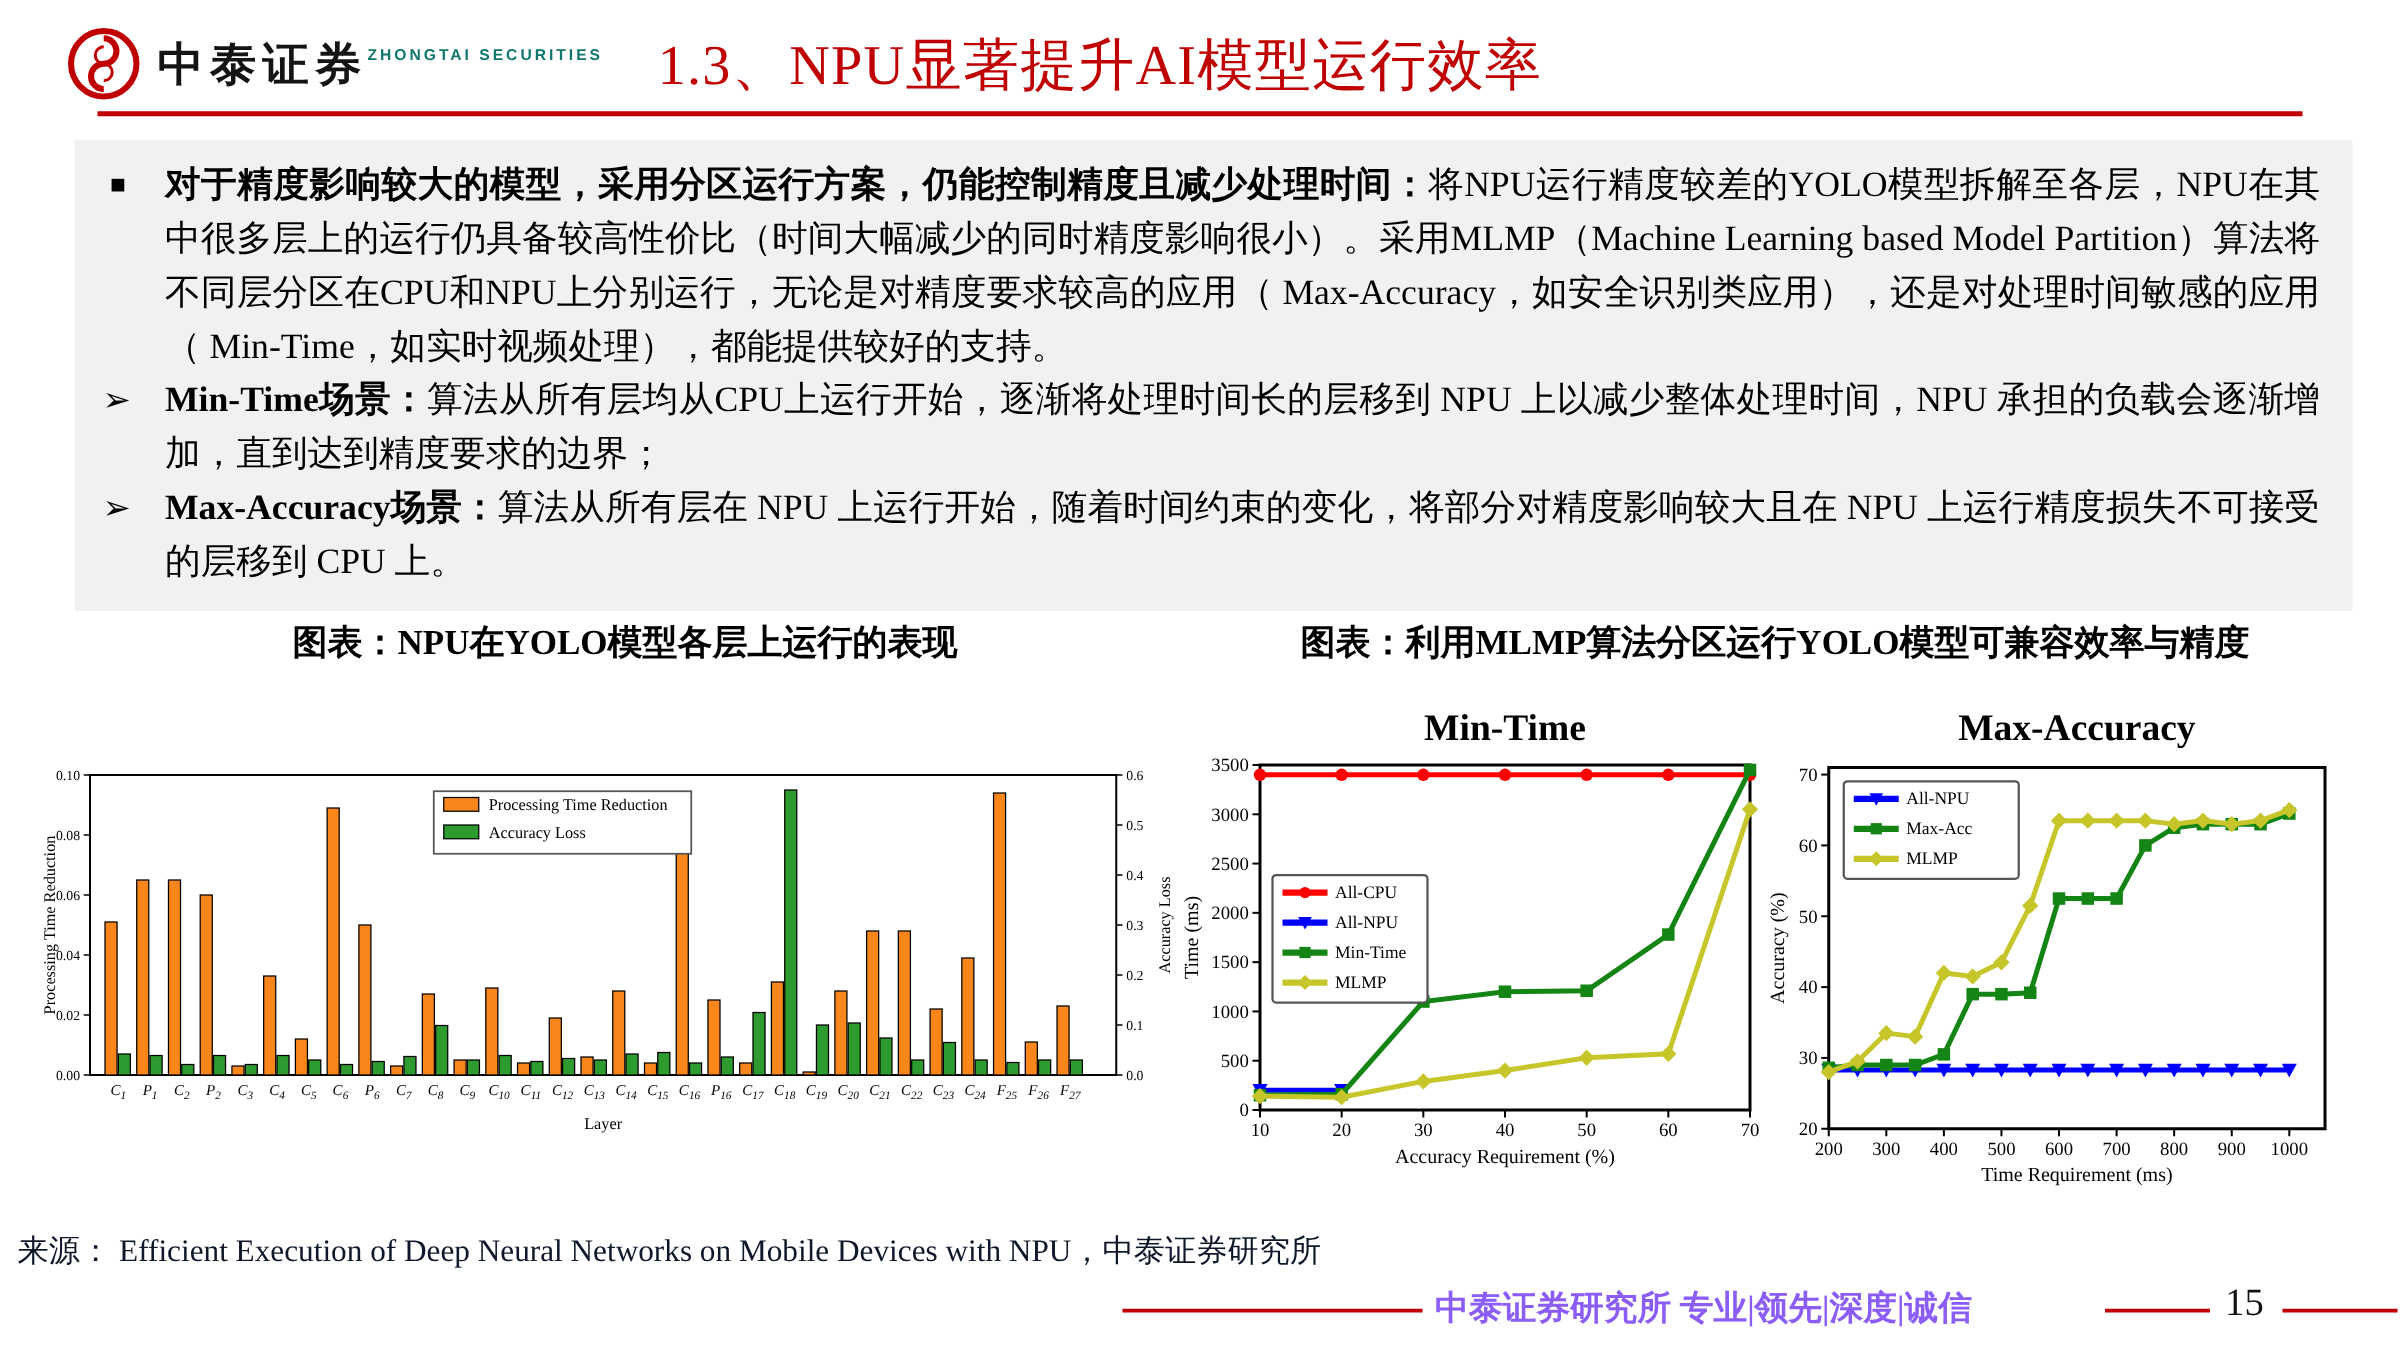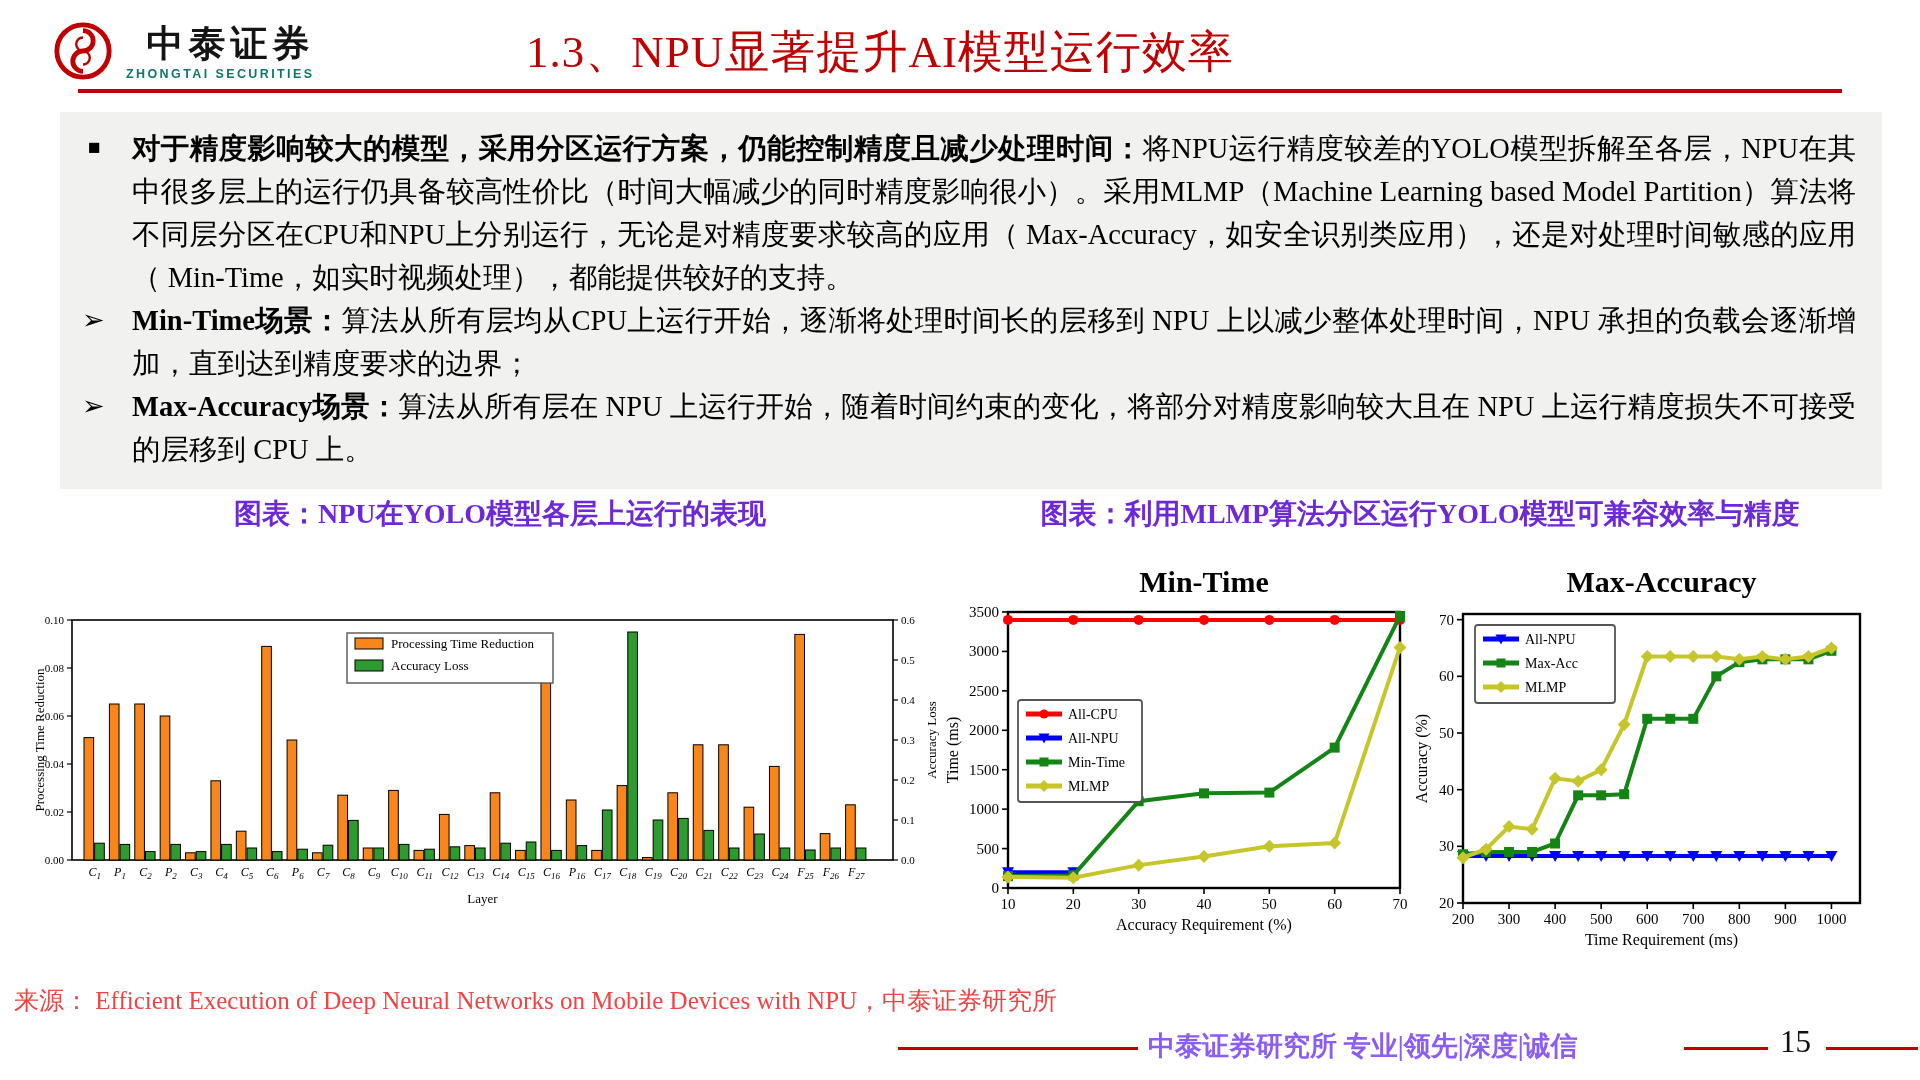--- a/index.html
+++ b/index.html
@@ -2,48 +2,48 @@
 <html><head>
 <meta charset="utf-8">
 <style>
   * { box-sizing: border-box; }
   body { margin:0; background:#9a9a9a; }
   .slide { position:relative; width:1920px; height:1080px; background:#ffffff;
            font-family:"Liberation Serif", serif; overflow:hidden; }
 
   
   .logo { position:absolute; left:52px; top:20px; display:flex; align-items:center; gap:12px; }
-  .logo-texts { display:flex; flex-direction:column;align-items:flex-end; }
+  .logo-texts { display:flex; flex-direction:row; }
   .logo-cn { font-size:37px; font-weight:700; color:#141414; letter-spacing:5px; line-height:1.05; }
   .logo-en { font-size:12.5px; font-weight:700; color:#0f766e; letter-spacing:2.4px;
              font-family:"Liberation Sans", sans-serif; margin-top:3px; }
   .page-title { position:absolute; top:22px; left:160px; width:1440px; text-align:center;
                 font-size:45px; font-weight:400; color:#C00000; letter-spacing:1px; }
   .title-rule { position:absolute; left:78px; width:1764px; top:89px; height:4px; background:#C00000; }
 
   
   .content-box { position:absolute; left:60px; top:112px; width:1822px; background:#F1F1F0;
                  padding:15px 26px 18px 20px; font-size:28.5px; line-height:43px; color:#000; }
   .bullet { position:relative; padding-left:52px; text-align:justify; }
   .marker-square { position:absolute; left:8px; top:-1px; font-size:21px; }
   .marker-arrow  { position:absolute; left:2px; top:0px; font-size:27px; }
   .b { font-weight:700; }
 
   
-  .chart-caption { position:absolute; top:495px; font-size:28px; font-weight:700; color:#6d28d9; }
+  .chart-caption { position:absolute; top:495px; font-size:28px; font-weight:700; color:#000000; }
   .caption-left  { left:60px;  width:880px; text-align:center; }
   .caption-right { left:950px; width:940px; text-align:center; }
 
   
   #bar-chart     { position:absolute; left:30px;   top:555px; width:920px; height:385px; }
   #mintime-chart { position:absolute; left:940px;  top:548px; width:480px; height:412px; }
   #maxacc-chart  { position:absolute; left:1413px; top:548px; width:482px; height:412px; }
 
   
-  .source-note { position:absolute; left:14px; top:984px; font-size:25px; color:#ef4444; }
+  .source-note { position:absolute; left:14px; top:984px; font-size:25px; color:#0f172a; }
   .fline { position:absolute; height:3px; background:#C00000; top:1047px; }
   .fline-1 { left:898px;  width:240px; }
   .fline-2 { left:1684px; width:84px; }
   .fline-3 { left:1826px; width:92px; }
   .slogan { position:absolute; left:1148px; top:1028px; font-size:27px; font-weight:700; color:#8b5cf6; }
   .page-number { position:absolute; left:1780px; top:1024px; font-size:31px; color:#111; }
 </style>
 </head>
 <body>
 

